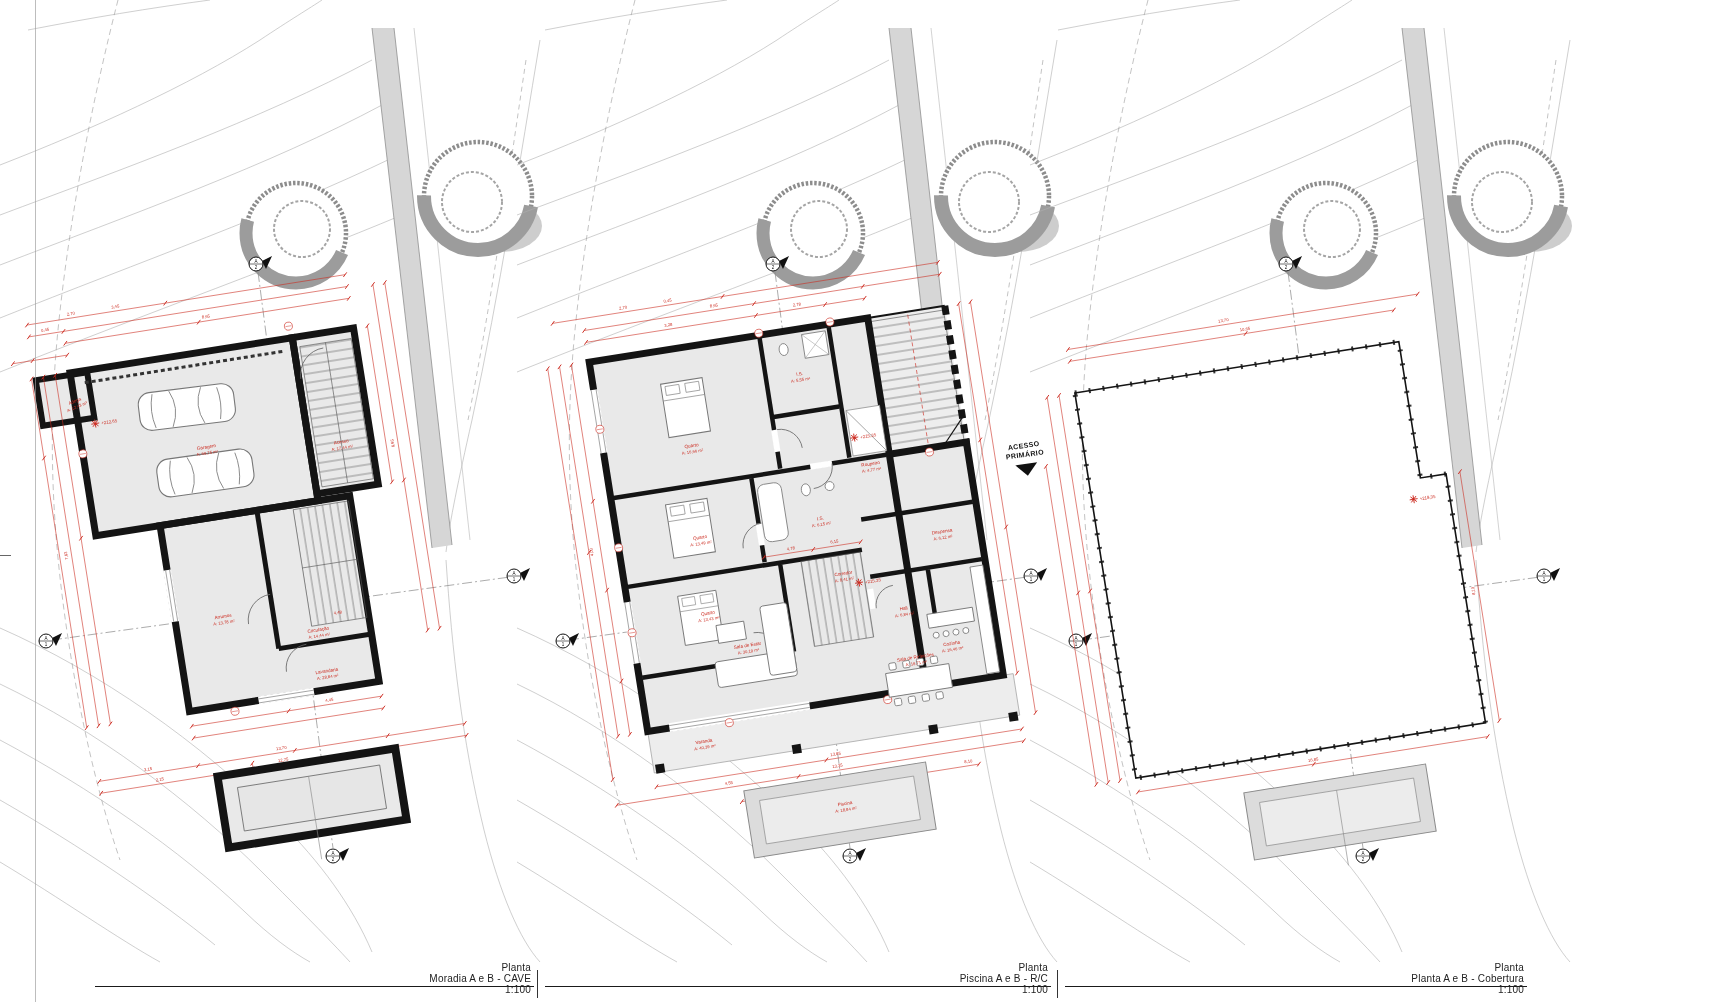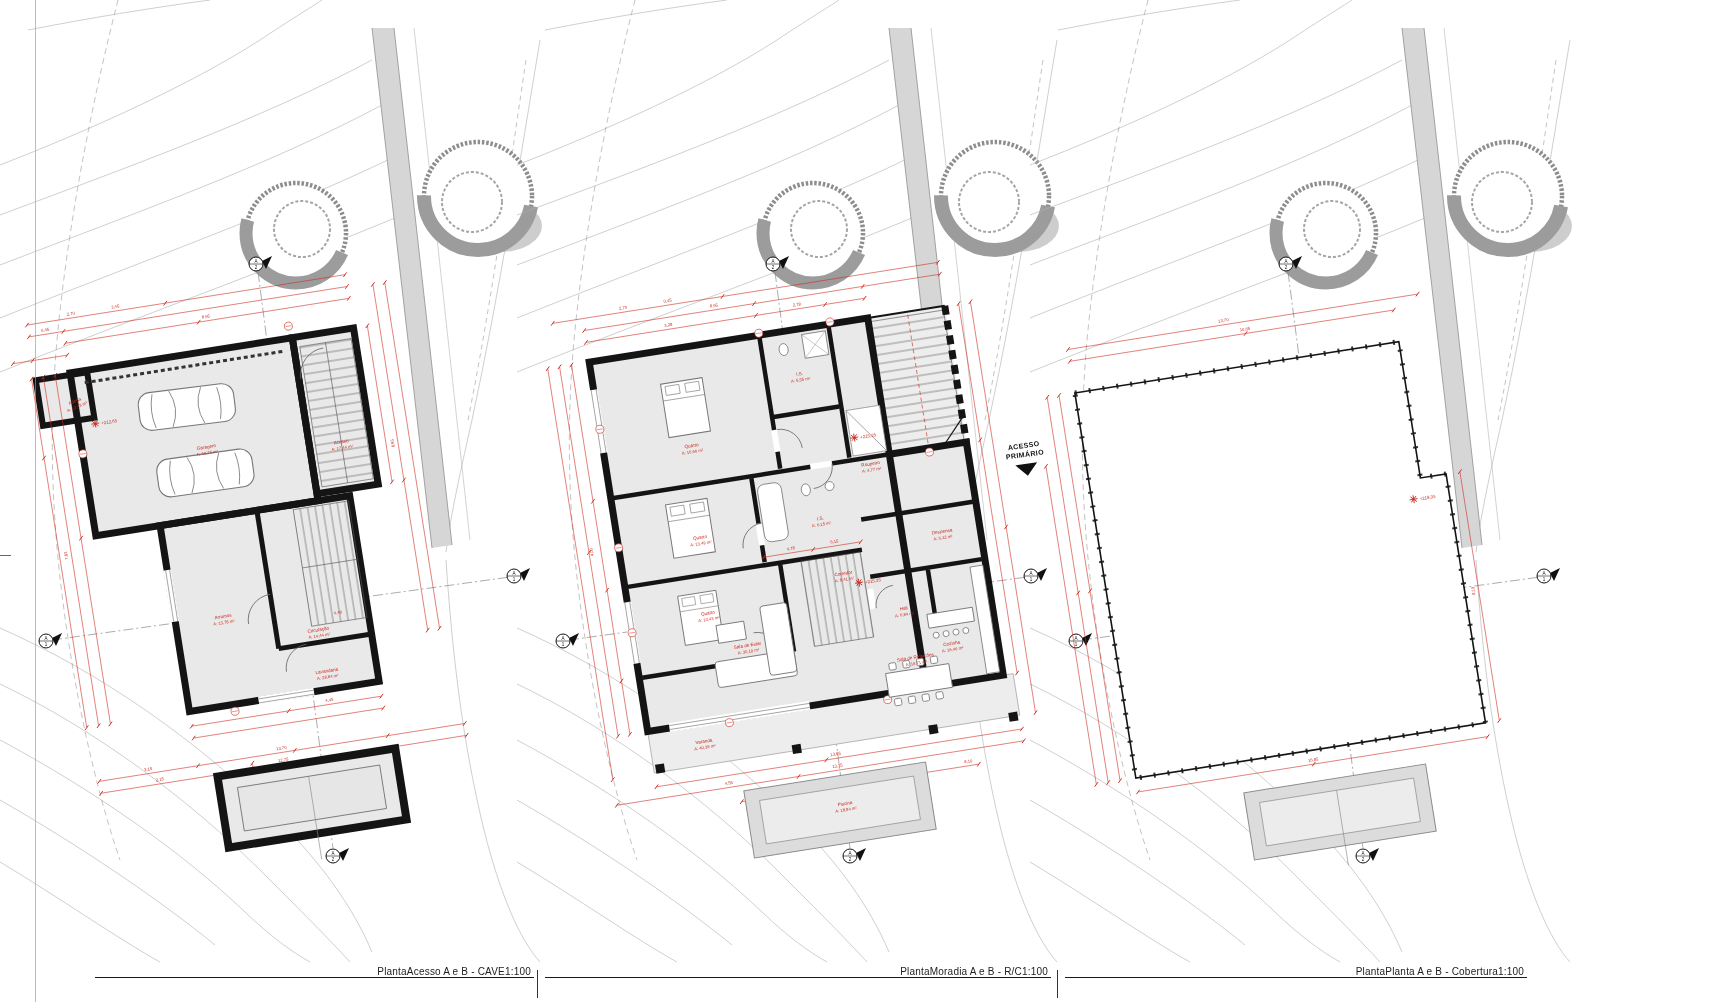--- a/index.html
+++ b/index.html
@@ -1,22 +1,22 @@
 <!DOCTYPE html>
 <html><head>
 <meta charset="utf-8">
 <style>
   html,body{margin:0;padding:0;background:#fff;}
   .sheet{position:relative;width:1714px;height:1002px;background:#fff;overflow:hidden;
          font-family:"Liberation Sans",sans-serif;}
   .sheet svg{position:absolute;left:0;top:0;}
   
-  .tb{position:absolute;bottom:24px;height:15px;border-bottom:1.3px solid #1a1a1a;
-      display:flex;justify-content:flex-end;align-items:flex-end;
-      font-size:10px;color:#222;padding:0 3px;letter-spacing:.2px;}
+  .tb{position:absolute;bottom:15px;height:15px;border-bottom:1.3px solid #1a1a1a;
+      display:flex;justify-content:center;align-items:flex-end;
+      font-size:10px;color:#222;padding:0 3px;letter-spacing:.2px;flex-direction:column;}
   .tb-1{left:95px;width:433px;}
   .tb-2{left:545px;width:500px;}
   .tb-3{left:1065px;width:456px;}
   .divider{position:absolute;bottom:4px;width:1px;height:28px;background:#333;}
   .div-1{left:537px;} .div-2{left:1057px;}
   .sheet-border{position:absolute;left:35px;top:0;width:1px;height:100%;background:#9a9a9a;opacity:.65;}
   .edge-tick{position:absolute;left:0;top:555px;width:11px;height:1px;background:#666;}
   
   text{font-family:"Liberation Sans",sans-serif;}
   .rl{font-size:4.6px;fill:#cc2a1f;text-anchor:middle;}
@@ -464,26 +464,26 @@
     <rect x="1262" y="790" width="156" height="44" fill="#ececec" stroke="#999" stroke-width="0.8"></rect>
     <line x1="1340" y1="790" x2="1340" y2="866" stroke="#888" stroke-width="0.6"></line>
   </g>
 </svg>
 
 <div class="sheet-border"></div>
 <div class="edge-tick"></div>
 
 <div class="tb tb-1">
   <span>Planta</span>
-  <span>Acesso A e B - CAVE</span>
+  <span>Moradia A e B - CAVE</span>
   <span>1:100</span>
 </div>
 <div class="tb tb-2">
   <span>Planta</span>
-  <span>Moradia A e B - R/C</span>
+  <span>Piscina A e B - R/C</span>
   <span>1:100</span>
 </div>
 <div class="tb tb-3">
   <span>Planta</span>
   <span>Planta A e B - Cobertura</span>
   <span>1:100</span>
 </div>
 <div class="divider div-1"></div>
 <div class="divider div-2"></div>
 

